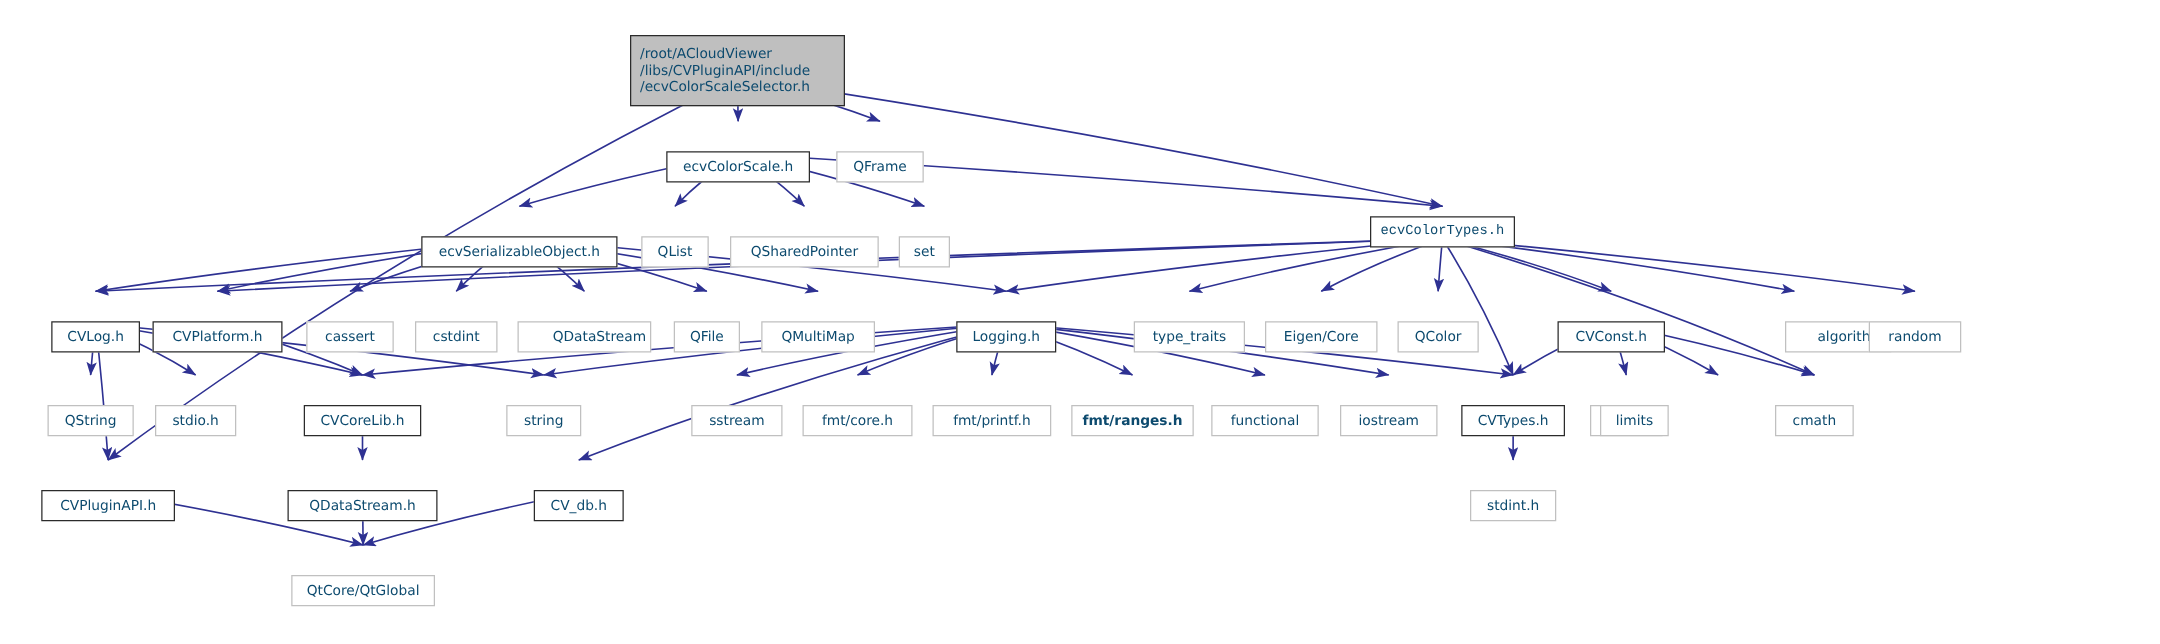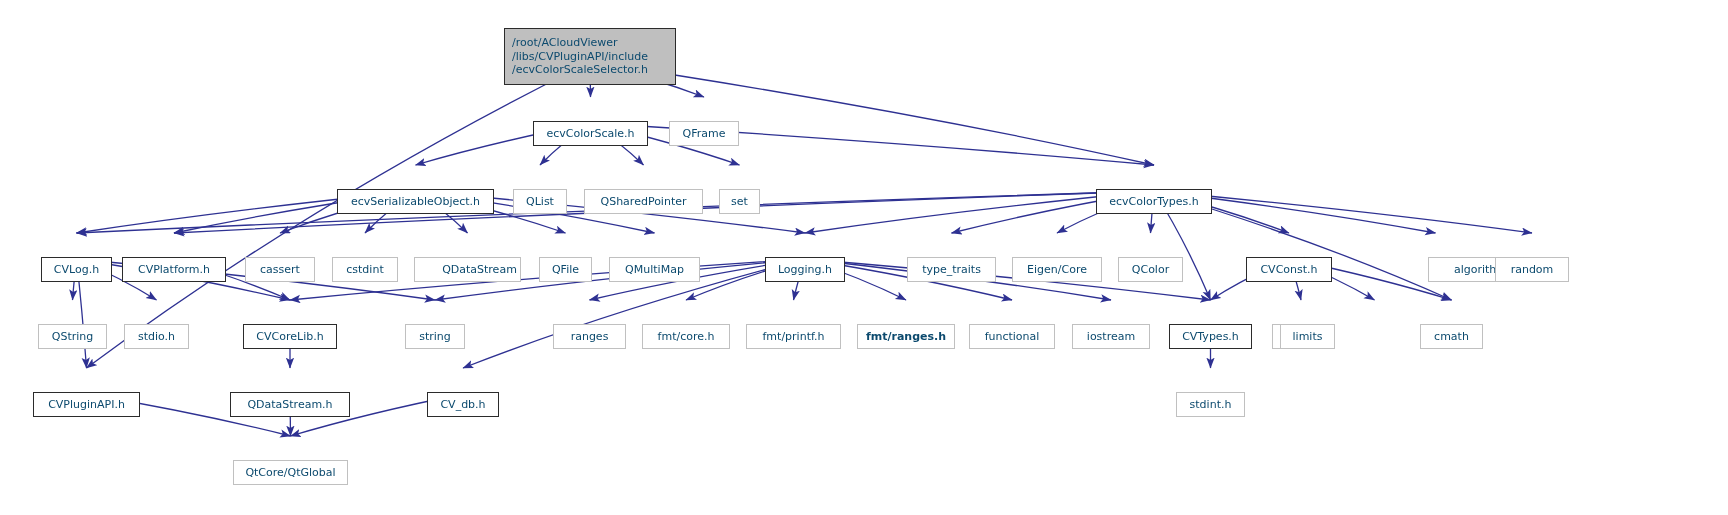--- a/index.html
+++ b/index.html
@@ -119,40 +119,40 @@
   <div id="node-layer">
       <div class="node current" style="left: 504px; top: 5px; width: 172px; height: 57px;">/root/ACloudViewer
 /libs/CVPluginAPI/include
 /ecvColorScaleSelector.h</div>
       <div class="node bold" style="left: 533px; top: 98px; width: 115px; height: 25px;">ecvColorScale.h</div>
       <div class="node light" style="left: 669px; top: 98px; width: 70px; height: 25px;">QFrame</div>
       <div class="node bold" style="left: 337px; top: 166px; width: 157px; height: 25px;">ecvSerializableObject.h</div>
       <div class="node light" style="left: 513px; top: 166px; width: 54px; height: 25px;">QList</div>
       <div class="node light" style="left: 584px; top: 166px; width: 119px; height: 25px;">QSharedPointer</div>
       <div class="node light" style="left: 719px; top: 166px; width: 41px; height: 25px;">set</div>
-      <div class="node bold" style="left: 1096px; top: 166px; width: 116px; height: 25px;">ecvColorTypes.h</div>
+      <div class="node bold" style="left: 1096px; top: 150px; width: 116px; height: 25px; font-family: Liberation Mono, monospace;">ecvColorTypes.h</div>
       <div class="node bold" style="left: 41px; top: 234px; width: 71px; height: 25px;">CVLog.h</div>
       <div class="node bold" style="left: 122px; top: 234px; width: 104px; height: 25px;">CVPlatform.h</div>
       <div class="node light" style="left: 245px; top: 234px; width: 70px; height: 25px;">cassert</div>
       <div class="node light" style="left: 332px; top: 234px; width: 66px; height: 25px;">cstdint</div>
       <div class="node light" style="left: 414px; top: 234px; width: 107px; height: 25px; padding-left: 24px;">QDataStream</div>
       <div class="node light" style="left: 539px; top: 234px; width: 53px; height: 25px;">QFile</div>
       <div class="node light" style="left: 609px; top: 234px; width: 91px; height: 25px;">QMultiMap</div>
       <div class="node bold" style="left: 765px; top: 234px; width: 80px; height: 25px;">Logging.h</div>
       <div class="node light" style="left: 907px; top: 234px; width: 89px; height: 25px;">type_traits</div>
       <div class="node light" style="left: 1012px; top: 234px; width: 90px; height: 25px;">Eigen/Core</div>
       <div class="node light" style="left: 1118px; top: 234px; width: 65px; height: 25px;">QColor</div>
       <div class="node bold" style="left: 1246px; top: 234px; width: 86px; height: 25px;">CVConst.h</div>
       <div class="node light" style="left: 1428px; top: 234px; width: 85px; height: 25px; padding-left: 20px;">algorithm</div>
       <div class="node light" style="left: 1495px; top: 234px; width: 74px; height: 25px;">random</div>
       <div class="node light" style="left: 38px; top: 301px; width: 69px; height: 25px;">QString</div>
       <div class="node light" style="left: 124px; top: 301px; width: 65px; height: 25px;">stdio.h</div>
       <div class="node bold" style="left: 243px; top: 301px; width: 94px; height: 25px;">CVCoreLib.h</div>
       <div class="node light" style="left: 405px; top: 301px; width: 60px; height: 25px;">string</div>
-      <div class="node light" style="left: 553px; top: 301px; width: 73px; height: 25px;">ranges</div>
+      <div class="node light" style="left: 553px; top: 301px; width: 73px; height: 25px;">sstream</div>
       <div class="node light" style="left: 642px; top: 301px; width: 88px; height: 25px;">fmt/core.h</div>
       <div class="node light" style="left: 746px; top: 301px; width: 95px; height: 25px;">fmt/printf.h</div>
       <div class="node light" style="left: 857px; top: 301px; width: 98px; height: 25px; font-weight: bold;">fmt/ranges.h</div>
       <div class="node light" style="left: 969px; top: 301px; width: 86px; height: 25px;">functional</div>
       <div class="node light" style="left: 1072px; top: 301px; width: 78px; height: 25px;">iostream</div>
       <div class="node bold" style="left: 1169px; top: 301px; width: 83px; height: 25px;">CVTypes.h</div>
       <div class="node light" style="left: 1272px; top: 301px; width: 58px; height: 25px;">cfloat</div>
       <div class="node light" style="left: 1280px; top: 301px; width: 55px; height: 25px;">limits</div>
       <div class="node light" style="left: 1420px; top: 301px; width: 63px; height: 25px;">cmath</div>
       <div class="node bold" style="left: 33px; top: 369px; width: 107px; height: 25px;">CVPluginAPI.h</div>

